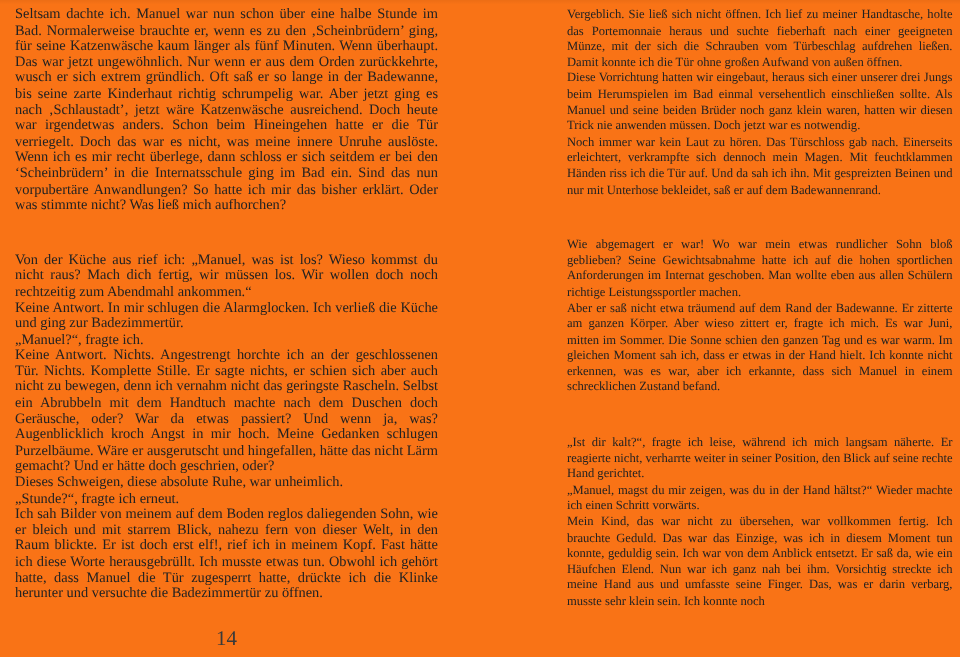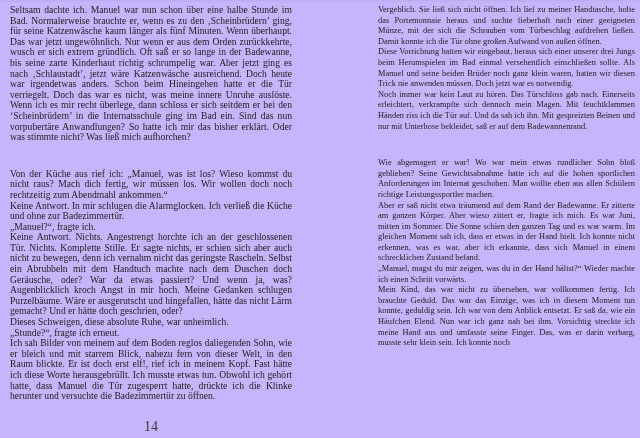--- a/index.html
+++ b/index.html
@@ -4,21 +4,21 @@
 <style>
   html, body {
     margin: 0;
     padding: 0;
     background: #ffffff;
   }
   .spread {
     position: relative;
     width: 640px;
     height: 438px;
-    background: #c4b5fd;
+    background: #f97316;
     overflow: hidden;
     font-family: "Liberation Serif", "DejaVu Serif", serif;
     color: #222222;
   }
   
   .spread::before {
     content: "";
     position: absolute;
     left: 0; top: 0;
     width: 100%; height: 3px;
@@ -69,36 +69,37 @@
 </style>
 </head>
 <body>
 
 <div class="spread">
 
   <div class="page page-left">
     <div class="page-text">
         <p class="para">Seltsam dachte ich. Manuel war nun schon über eine halbe Stunde im Bad. Normalerweise brauchte er, wenn es zu den ‚Scheinbrüdern’ ging, für seine Katzenwäsche kaum länger als fünf Minuten. Wenn überhaupt. Das war jetzt ungewöhnlich. Nur wenn er aus dem Orden zurückkehrte, wusch er sich extrem gründlich. Oft saß er so lange in der Badewanne, bis seine zarte Kinderhaut richtig schrumpelig war. Aber jetzt ging es nach ‚Schlaustadt’, jetzt wäre Katzenwäsche ausreichend. Doch heute war irgendetwas anders. Schon beim Hineingehen hatte er die Tür verriegelt. Doch das war es nicht, was meine innere Unruhe auslöste. Wenn ich es mir recht überlege, dann schloss er sich seitdem er bei den ‘Scheinbrüdern’ in die Internatsschule ging im Bad ein. Sind das nun vorpubertäre Anwandlungen? So hatte ich mir das bisher erklärt. Oder was stimmte nicht? Was ließ mich aufhorchen?</p>
         <p class="para spaced">Von der Küche aus rief ich: „Manuel, was ist los? Wieso kommst du nicht raus? Mach dich fertig, wir müssen los. Wir wollen doch noch rechtzeitig zum Abendmahl ankommen.“</p>
-        <p class="para">Keine Antwort. In mir schlugen die Alarmglocken. Ich verließ die Küche und ohne zur Badezimmertür.</p>
+        <p class="para">Keine Antwort. In mir schlugen die Alarmglocken. Ich verließ die Küche und ging zur Badezimmertür.</p>
         <p class="para">„Manuel?“, fragte ich.</p>
         <p class="para">Keine Antwort. Nichts. Angestrengt horchte ich an der geschlossenen Tür. Nichts. Komplette Stille. Er sagte nichts, er schien sich aber auch nicht zu bewegen, denn ich vernahm nicht das geringste Rascheln. Selbst ein Abrubbeln mit dem Handtuch machte nach dem Duschen doch Geräusche, oder? War da etwas passiert? Und wenn ja, was? Augenblicklich kroch Angst in mir hoch. Meine Gedanken schlugen Purzelbäume. Wäre er ausgerutscht und hingefallen, hätte das nicht Lärm gemacht? Und er hätte doch geschrien, oder?</p>
         <p class="para">Dieses Schweigen, diese absolute Ruhe, war unheimlich.</p>
         <p class="para">„Stunde?“, fragte ich erneut.</p>
         <p class="para">Ich sah Bilder von meinem auf dem Boden reglos daliegenden Sohn, wie er bleich und mit starrem Blick, nahezu fern von dieser Welt, in den Raum blickte. Er ist doch erst elf!, rief ich in meinem Kopf. Fast hätte ich diese Worte herausgebrüllt. Ich musste etwas tun. Obwohl ich gehört hatte, dass Manuel die Tür zugesperrt hatte, drückte ich die Klinke herunter und versuchte die Badezimmertür zu öffnen.</p>
       </div>
   </div>
 
   <div class="page page-right">
     <div class="page-text">
         <p class="para">Vergeblich. Sie ließ sich nicht öffnen. Ich lief zu meiner Handtasche, holte das Portemonnaie heraus und suchte fieberhaft nach einer geeigneten Münze, mit der sich die Schrauben vom Türbeschlag aufdrehen ließen. Damit konnte ich die Tür ohne großen Aufwand von außen öffnen.</p>
         <p class="para">Diese Vorrichtung hatten wir eingebaut, heraus sich einer unserer drei Jungs beim Herumspielen im Bad einmal versehentlich einschließen sollte. Als Manuel und seine beiden Brüder noch ganz klein waren, hatten wir diesen Trick nie anwenden müssen. Doch jetzt war es notwendig.</p>
         <p class="para">Noch immer war kein Laut zu hören. Das Türschloss gab nach. Einerseits erleichtert, verkrampfte sich dennoch mein Magen. Mit feuchtklammen Händen riss ich die Tür auf. Und da sah ich ihn. Mit gespreizten Beinen und nur mit Unterhose bekleidet, saß er auf dem Badewannenrand.</p>
         <p class="para spaced">Wie abgemagert er war! Wo war mein etwas rundlicher Sohn bloß geblieben? Seine Gewichtsabnahme hatte ich auf die hohen sportlichen Anforderungen im Internat geschoben. Man wollte eben aus allen Schülern richtige Leistungssportler machen.</p>
         <p class="para">Aber er saß nicht etwa träumend auf dem Rand der Badewanne. Er zitterte am ganzen Körper. Aber wieso zittert er, fragte ich mich. Es war Juni, mitten im Sommer. Die Sonne schien den ganzen Tag und es war warm. Im gleichen Moment sah ich, dass er etwas in der Hand hielt. Ich konnte nicht erkennen, was es war, aber ich erkannte, dass sich Manuel in einem schrecklichen Zustand befand.</p>
+        <p class="para spaced">„Ist dir kalt?“, fragte ich leise, während ich mich langsam näherte. Er reagierte nicht, verharrte weiter in seiner Position, den Blick auf seine rechte Hand gerichtet.</p>
         <p class="para">„Manuel, magst du mir zeigen, was du in der Hand hältst?“ Wieder machte ich einen Schritt vorwärts.</p>
         <p class="para">Mein Kind, das war nicht zu übersehen, war vollkommen fertig. Ich brauchte Geduld. Das war das Einzige, was ich in diesem Moment tun konnte, geduldig sein. Ich war von dem Anblick entsetzt. Er saß da, wie ein Häufchen Elend. Nun war ich ganz nah bei ihm. Vorsichtig streckte ich meine Hand aus und umfasste seine Finger. Das, was er darin verbarg, musste sehr klein sein. Ich konnte noch</p>
       </div>
   </div>
 
   <div class="page-number pn-left">14</div>
 
 
 </div>
 

